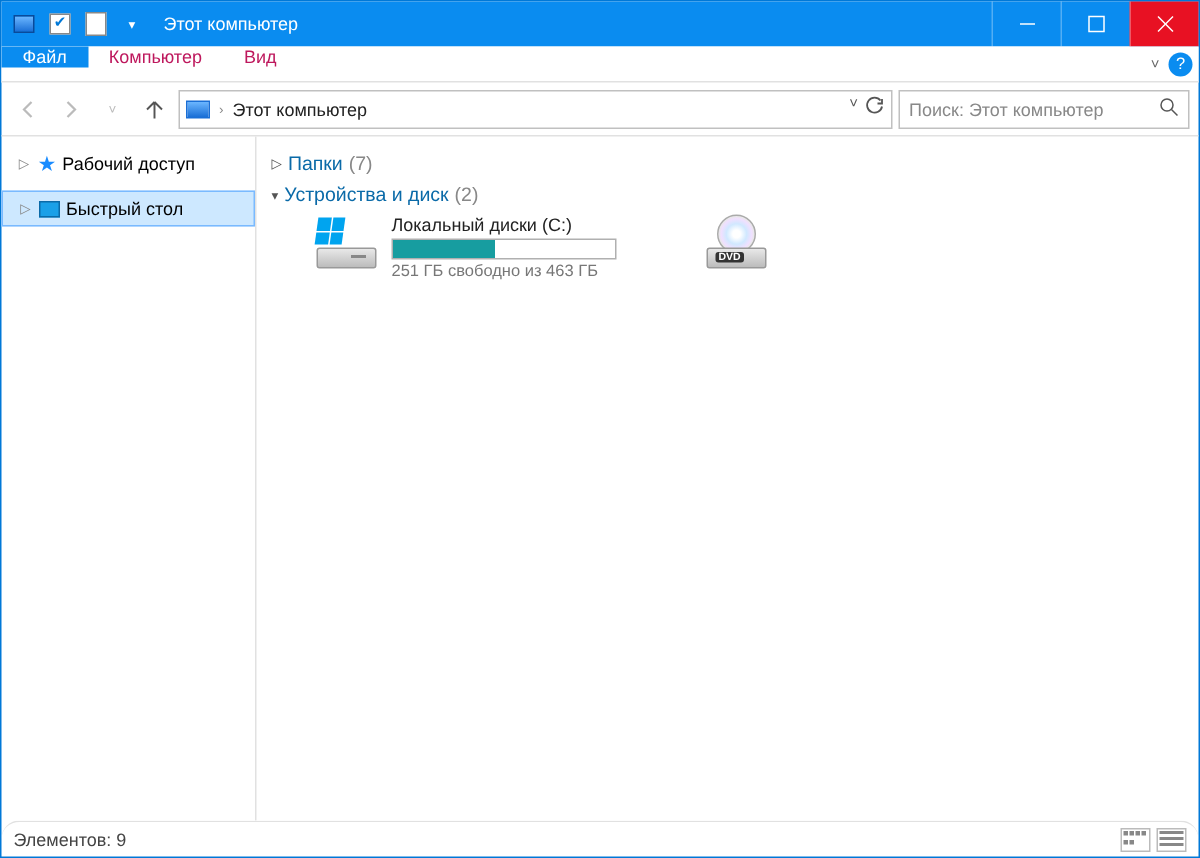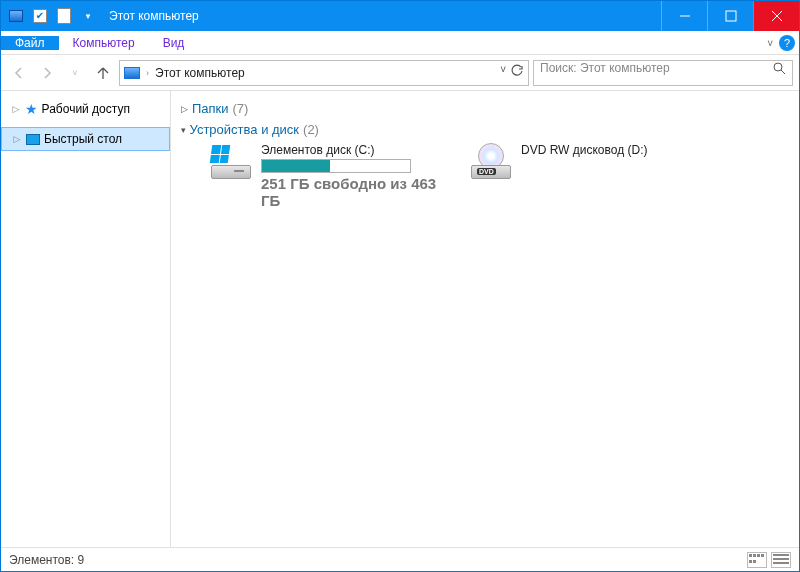--- a/index.html
+++ b/index.html
@@ -13,35 +13,35 @@
   .qat-item { width: 22px; height: 22px; display: flex; align-items: center; justify-content: center; }
   .qat-doc { width: 14px; height: 16px; background: #fff; border: 1px solid #888; position: relative; }
   .qat-check { width: 14px; height: 14px; background: #fff; border: 1px solid #888; color: #0078d7; font-size: 10px; line-height: 12px; text-align: center; }
   .title-text { margin-left: 6px; flex: 0 0 auto; }
   .titlebar .spacer { flex: 1; }
   .win-btn { width: 46px; height: 30px; display: flex; align-items: center; justify-content: center; border-left: 1px solid rgba(255,255,255,0.3); }
   .win-btn.close { background: #e81123; }
   .win-btn svg { stroke: #fff; stroke-width: 1; fill: none; }
 
   
-  .menubar { height: 24px; background: #fff; border-bottom: 1px solid #e1e1e1; display: flex; align-items: center; font-size: 12px; position: relative; }
-  .menu-tab { padding: 0 14px; display: flex; align-items: center; color: #6d28d9; }
+  .menubar { height: 24px; background: #fff; border-bottom: 1px solid #e1e1e1; display: flex; align-items: flex-start; font-size: 12px; position: relative; }
+  .menu-tab { padding: 0 14px; display: flex; align-items: center; color: #be185d; }
   .menu-tab.file { background: #0a8cf0; color: #fff; }
   .menu-right { position: absolute; right: 4px; top: 0; height: 24px; display: flex; align-items: center; gap: 6px; }
   .chevron { color: #666; font-size: 10px; }
   .help-icon { width: 16px; height: 16px; border-radius: 50%; background: #0a8cf0; color: #fff; font-size: 11px; line-height: 16px; text-align: center; }
 
   
   .navrow { height: 36px; display: flex; align-items: center; padding: 4px 6px; gap: 4px; border-bottom: 1px solid #e1e1e1; }
   .nav-btn { width: 24px; height: 24px; display: flex; align-items: center; justify-content: center; color: #bbb; }
   .nav-btn.up { color: #555; }
   .addrbox { flex: 1; height: 26px; border: 1px solid #c0c0c0; display: flex; align-items: center; padding: 0 4px; font-size: 12px; color: #222; gap: 6px; }
   .addr-icon { width: 16px; height: 12px; background: linear-gradient(#6bb6ff,#1a6fd6); border: 1px solid #1a6fd6; }
   .addr-btns { margin-left: auto; display: flex; gap: 4px; color: #555; }
-  .searchbox { width: 260px; height: 26px; border: 1px solid #c0c0c0; display: flex; align-items: flex-start; padding: 0 6px; font-size: 12px; color: #888; }
+  .searchbox { width: 194px; height: 26px; border: 1px solid #c0c0c0; display: flex; align-items: center; padding: 0 6px; font-size: 12px; color: #888; }
   .searchbox .mag { margin-left: auto; color: #555; }
 
   
   .body { flex: 1; display: flex; min-height: 0; }
   .sidebar { width: 170px; border-right: 1px solid #e1e1e1; font-size: 12px; padding-top: 6px; }
   .side-item { display: flex; align-items: center; height: 24px; padding: 0 6px 0 10px; gap: 4px; }
   .side-item.selected { background: #cde8ff; border: 1px solid #7abaff; }
   .tri { width: 10px; color: #888; font-size: 9px; text-align: center; }
   .star { color: #1a8cff; font-size: 14px; }
   .desktop-ico { width: 14px; height: 11px; background: #1aa0e8; border: 1px solid #0a6aa8; }
@@ -58,24 +58,24 @@
   .drive-slot { position: absolute; top: 4px; left: 22px; width: 10px; height: 2px; background: #888; }
   .winlogo { position: absolute; width: 18px; height: 18px; left: 0; top: 2px; display: grid; grid-template-columns: 1fr 1fr; grid-template-rows: 1fr 1fr; gap: 1px; transform: skewX(-8deg); }
   .winlogo div { background: #00a4ef; }
   .dvd-disc { position: absolute; width: 26px; height: 26px; left: 7px; top: 0; border-radius: 50%; background: radial-gradient(circle, #fff 15%, #d0e8ff 40%, #f0e0ff 60%, #e0f0d0 80%); border: 1px solid #aaa; }
   .dvd-label { position: absolute; bottom: 4px; left: 6px; font-size: 7px; font-weight: bold; background: #333; color: #fff; padding: 0 2px; border-radius: 2px; }
 
   .dev-info { flex: 1; }
   .dev-name { color: #222; margin-bottom: 2px; }
   .usage-bar { width: 150px; height: 14px; border: 1px solid #b0b0b0; background: #fff; margin-bottom: 2px; position: relative; }
   .usage-fill { height: 100%; background: #179da0; }
-  .dev-free { color: #777; font-size: 15px; font-weight: bold; }
-
-  
-  .statusbar { height: 24px; border-top: 1px solid #e1e1e1; display: flex; align-items: center; font-size: 12px; padding: 0 8px; color: #444; }
+  .dev-free { color: #777; font-size: 11px; }
+
+  
+  .statusbar { height: 24px; border-top: 1px solid #e1e1e1; display: flex; align-items: center; font-size: 12px; padding: 0 8px; color: #444; border-radius: 12px; }
   .statusbar .spacer { flex: 1; }
   .view-ico { width: 20px; height: 16px; border: 1px solid #bbb; margin-left: 4px; display: flex; flex-wrap: wrap; padding: 1px; gap: 1px; }
   .view-ico span { width: 3px; height: 3px; background: #888; }
   .view-ico.list span { width: 100%; height: 2px; }
 </style>
 </head>
 <body>
 
 <div class="window">
 
@@ -199,37 +199,34 @@
                 <div></div>
                 <div></div>
                 <div></div>
                 <div></div>
               </div>
             <div class="drive-body">
                 <div class="drive-slot"></div>
               </div>
           </div>
           <div class="dev-info">
-            <div class="dev-name">Элементов диск (C:)</div>
+            <div class="dev-name">Локальный диски (C:)</div>
             <div class="usage-bar">
               <div class="usage-fill" id="c-fill" style="width: 46%;"></div>
             </div>
             <div class="dev-free">251 ГБ свободно из 463 ГБ</div>
           </div>
         </div>
 
         <div class="device">
           <div class="dev-icon">
             <div class="dvd-disc"></div>
             <div class="drive-body"></div>
             <div class="dvd-label">DVD</div>
           </div>
-          <div class="dev-info">
-            <div class="dev-name">DVD RW дисковод (D:)</div>
-          </div>
         </div>
       </div>
     </div>
   </div>
 
   <div class="statusbar">
     <span>Элементов: 9</span>
     <div class="spacer"></div>
     <div class="view-ico">
       <span></span>

